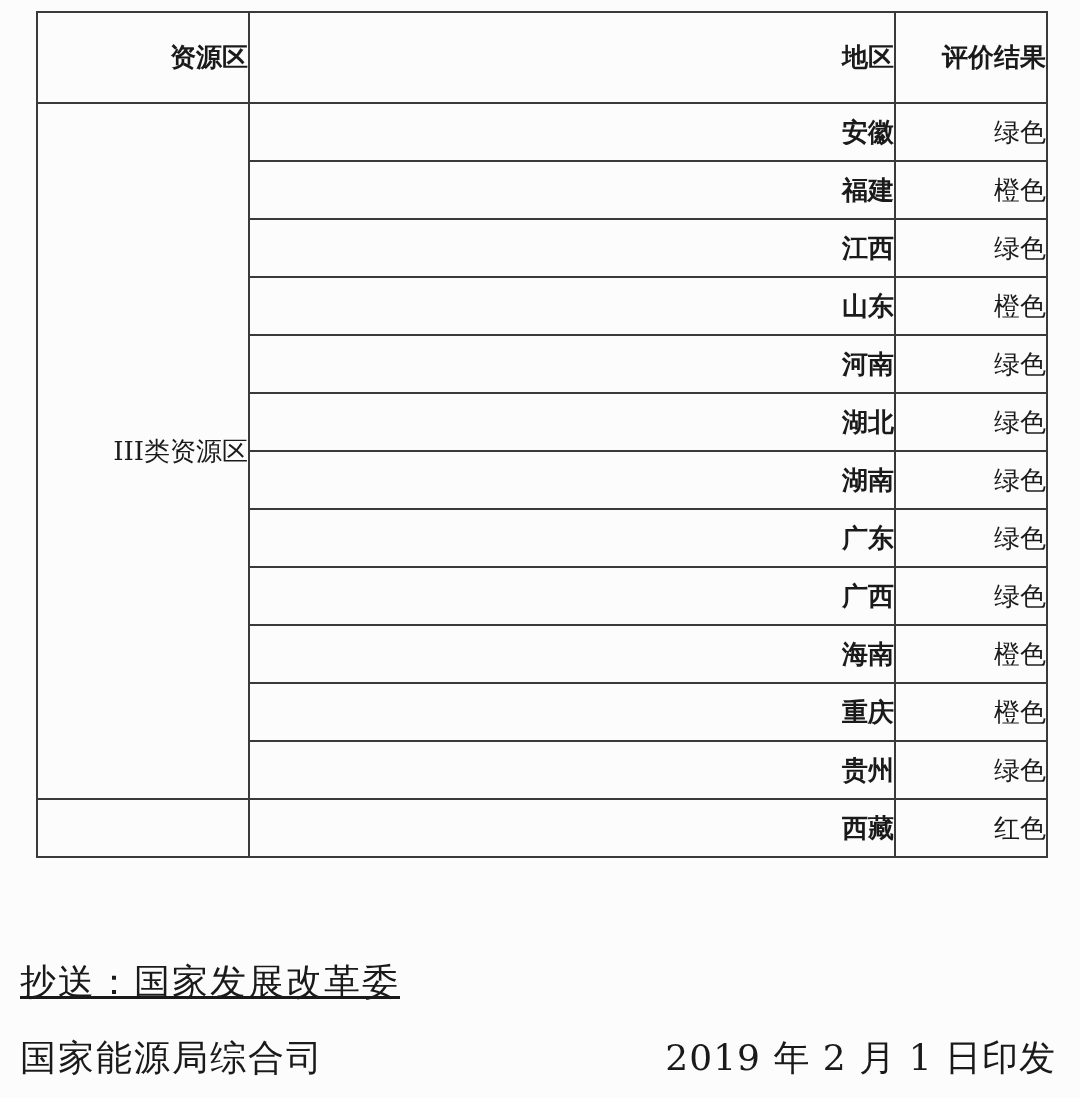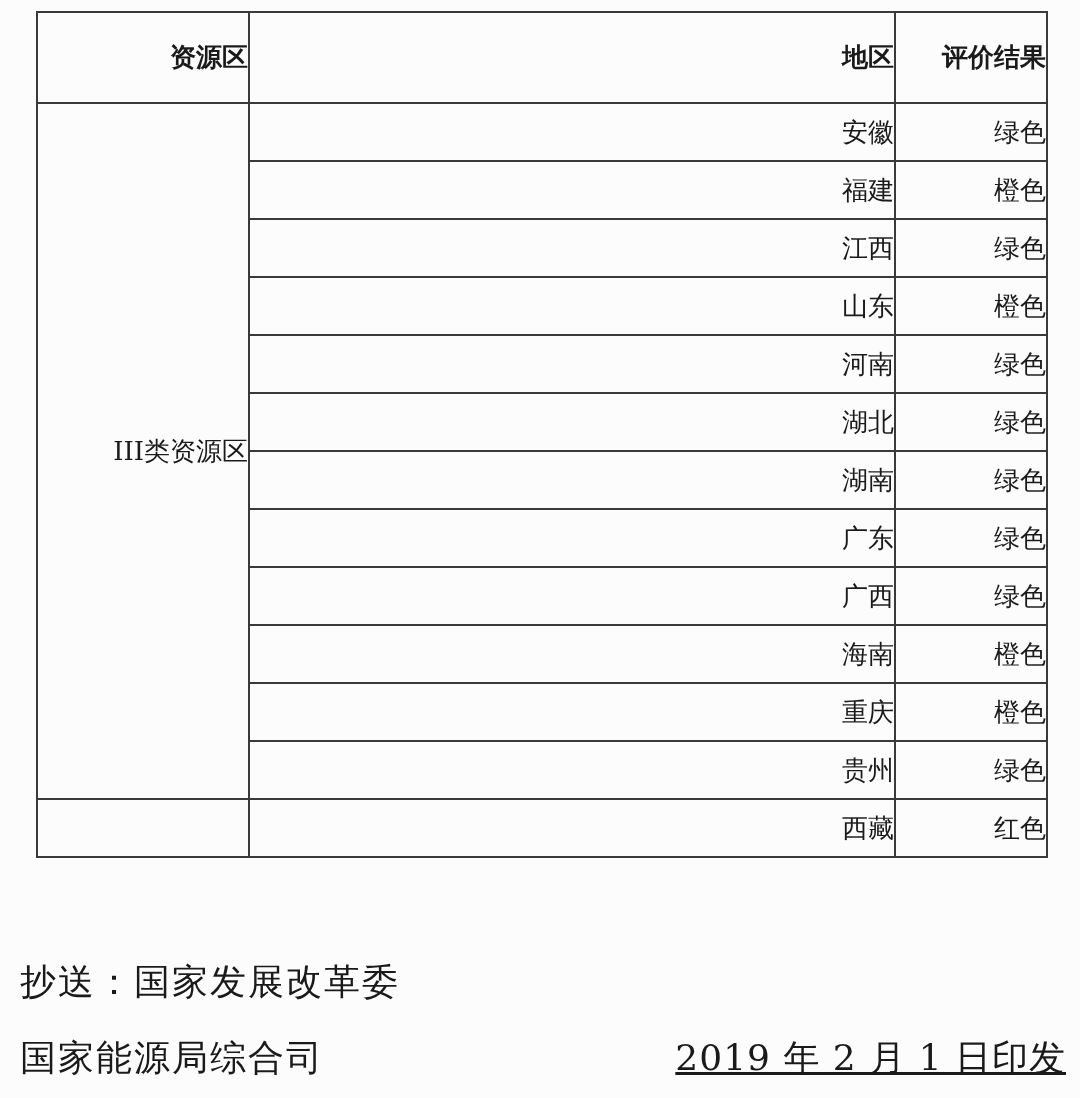--- a/index.html
+++ b/index.html
@@ -2,26 +2,26 @@
 <html><head>
 <meta charset="utf-8">
 <style>
   html, body { margin:0; padding:0; background:#fdfcfd; }
   body { width:1080px; height:1098px; position:relative; overflow:hidden;
          font-family: "DejaVu Serif", "Liberation Serif", serif; color:#1a1a1a; }
   table { position:absolute; left:36px; top:11px; border-collapse:collapse; table-layout:fixed; }
   td, th { border:2px solid #3a3a3a; text-align:right; vertical-align:middle; padding:0;
            font-size:26px; font-weight:normal; }
   th { height:89px; font-family:"DejaVu Sans", "Liberation Sans", sans-serif; font-weight:bold; font-size:26px; }
-  td.row { height:56px; }
+  td.row { height:56px;font-weight:bold; }
   col.c1 { width:212px; } col.c2 { width:646px; } col.c3 { width:152px; }
   .footer-line { position:absolute; font-size:36px; letter-spacing:2px; }
-  #cc { left:20px; top:958px; }
+  #cc { left:20px; top:958px;text-decoration:underline; }
   #org { left:20px; top:1034px;font-family:Liberation Serif, serif; }
-  #date { right:14px; top:1034px; letter-spacing:1px;text-decoration:underline; }
+  #date { right:24px; top:1034px; letter-spacing:1px; }
 </style>
 </head>
 <body>
 
 <table>
   <colgroup>
       <col class="c1">
       <col class="c2">
       <col class="c3">
     </colgroup>

